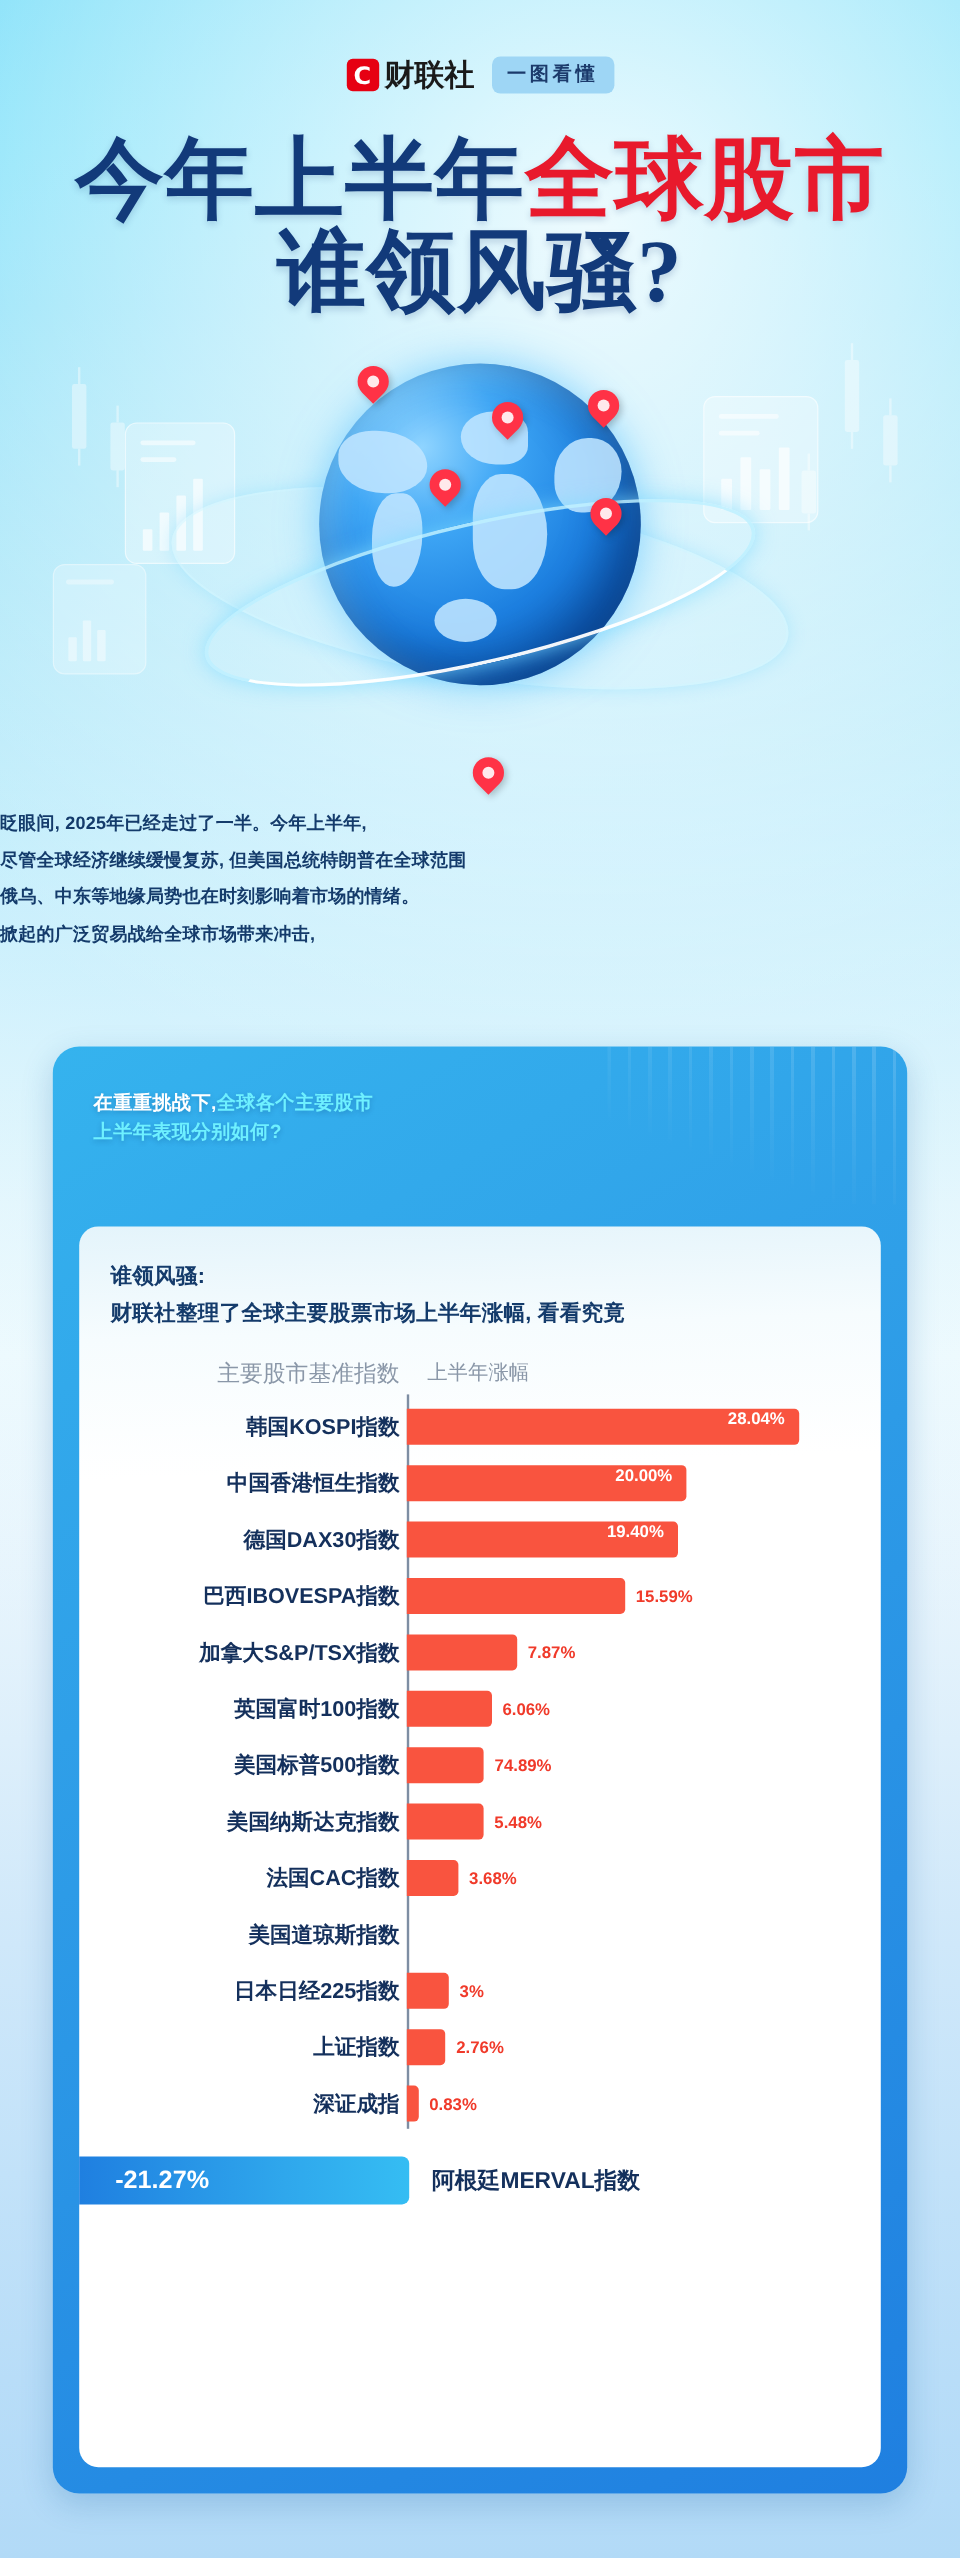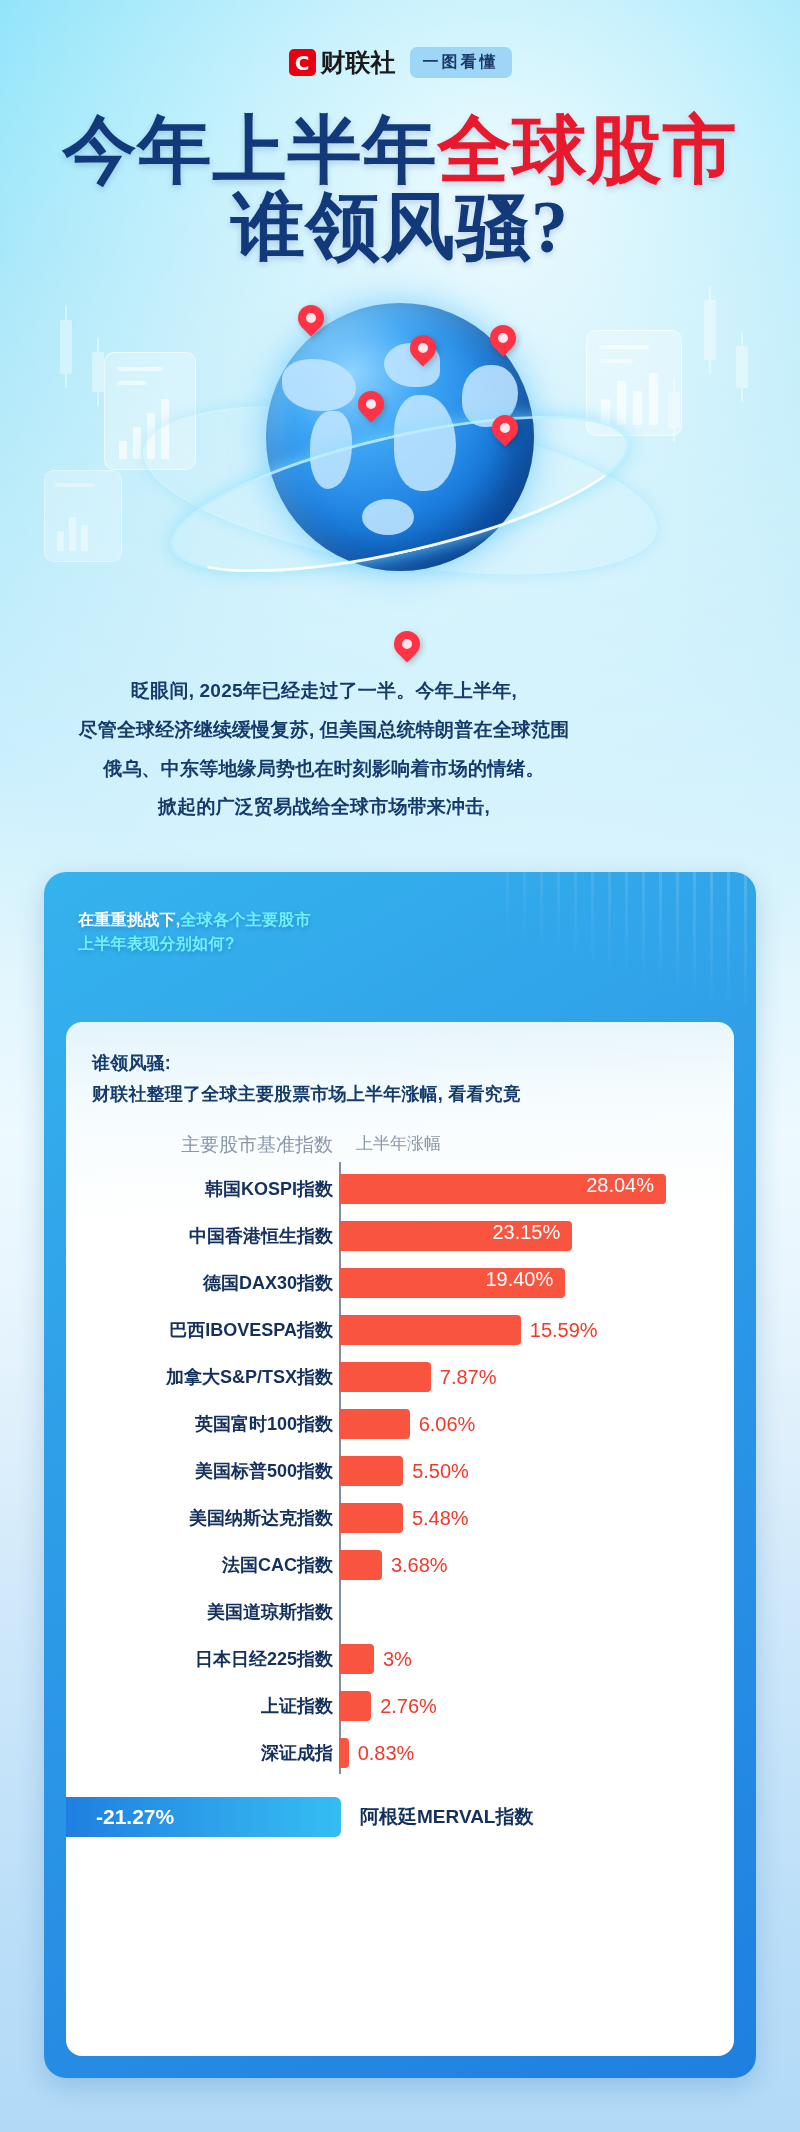--- a/index.html
+++ b/index.html
@@ -81,22 +81,22 @@
     width:520px;height:150px;border-radius:50%;
     border:2px solid rgba(210,245,255,.55);
     box-shadow:0 0 14px rgba(130,220,255,.45);}
   .pin{position:absolute;width:26px;height:34px;}
   .pin i{position:absolute;left:0;top:0;width:26px;height:26px;border-radius:50% 50% 50% 0;
     transform:rotate(-45deg);background:#ff3246;box-shadow:0 3px 6px rgba(0,0,0,.22);}
   .pin i::after{content:"";position:absolute;left:8px;top:8px;width:10px;height:10px;
     border-radius:50%;background:#ffe9ec;}
 
   
-  .intro{position:absolute;top:672px;left:0;width:648px;text-align:center;
-    color:#143b6b;font-size:19px;font-weight:bold;line-height:2.04;letter-spacing:.2px;}
+  .intro{position:absolute;top:672px;left:0;width:648px;text-align:left;
+    color:#143b6b;font-size:15px;font-weight:bold;line-height:2.04;letter-spacing:.2px;}
   .intro p{margin:0;}
 
   
   .card{position:absolute;top:872px;left:44px;width:712px;height:1206px;
     border-radius:22px;overflow:hidden;
     background:linear-gradient(150deg,#35b3ee 0%,#2f9fe8 36%,#1f7fe0 100%);
     box-shadow:0 8px 26px rgba(20,90,160,.22);}
   .card-deco{position:absolute;right:0;top:0;width:250px;height:132px;opacity:.28;
     background:
       repeating-linear-gradient(90deg, rgba(255,255,255,.5) 0 3px, rgba(255,255,255,0) 3px 17px);
@@ -120,21 +120,21 @@
     color:#8a97a8;font-size:19px;font-weight:normal;white-space:nowrap;}
   .chhead .h-right{position:absolute;left:264px;top:0;
     color:#8a97a8;font-size:17px;font-weight:normal;white-space:nowrap;}
   .axis{position:absolute;left:247px;top:30px;width:2px;height:612px;background:#7e8ea3;}
 
   .row{position:relative;height:47px;display:flex;align-items:center;}
   .row .lbl{width:241px;text-align:right;padding-right:0;
     color:#14305c;font-size:18px;font-weight:bold;white-space:nowrap;}
   .row .track{position:relative;flex:1;height:100%;margin-left:6px;display:flex;align-items:center;}
   .bar{height:30px;background:#f9543f;border-radius:0 4px 4px 0;}
-  .val{font-size:20px;font-weight:normal;color:#f03a2a;margin-left:9px;white-space:nowrap;}
+  .val{font-size:14px;font-weight:bold;color:#f03a2a;margin-left:9px;white-space:nowrap;}
   .val.inside{position:absolute;right:12px;color:#ffffff;margin:0;}
 
   .negrow{position:relative;height:56px;margin-top:12px;display:flex;align-items:center;}
   .negbar{position:absolute;left:-26px;top:8px;height:40px;width:275px;
     background:linear-gradient(90deg,#1f7fe0 0%,#2fa7ec 62%,#35bdf3 100%);
     border-radius:0 6px 6px 0;display:flex;align-items:center;}
   .negbar span{color:#fff;font-size:21px;font-weight:bold;padding-left:30px;}
   .neglabel{position:absolute;left:268px;color:#14305c;font-size:19px;font-weight:bold;}
 </style>
 </head>
@@ -252,21 +252,21 @@
               <div class="track">
                 <div class="bar" style="width: 327px; position: relative;">
                   <span class="val inside">28.04%</span>
                 </div>
               </div>
             </div>
             <div class="row">
               <div class="lbl">中国香港恒生指数</div>
               <div class="track">
                 <div class="bar" style="width: 233.238px; position: relative;">
-                  <span class="val inside">23.15%</span>
+                  <span class="val inside">20.00%</span>
                 </div>
               </div>
             </div>
             <div class="row">
               <div class="lbl">德国DAX30指数</div>
               <div class="track">
                 <div class="bar" style="width: 226.241px; position: relative;">
                   <span class="val inside">19.40%</span>
                 </div>
               </div>
@@ -289,21 +289,21 @@
               <div class="lbl">英国富时100指数</div>
               <div class="track">
                 <div class="bar" style="width: 70.6712px; position: relative;"></div>
                 <span class="val">6.06%</span>
               </div>
             </div>
             <div class="row">
               <div class="lbl">美国标普500指数</div>
               <div class="track">
                 <div class="bar" style="width: 64.1405px; position: relative;"></div>
-                <span class="val">5.50%</span>
+                <span class="val">74.89%</span>
               </div>
             </div>
             <div class="row">
               <div class="lbl">美国纳斯达克指数</div>
               <div class="track">
                 <div class="bar" style="width: 63.9073px; position: relative;"></div>
                 <span class="val">5.48%</span>
               </div>
             </div>
             <div class="row">

